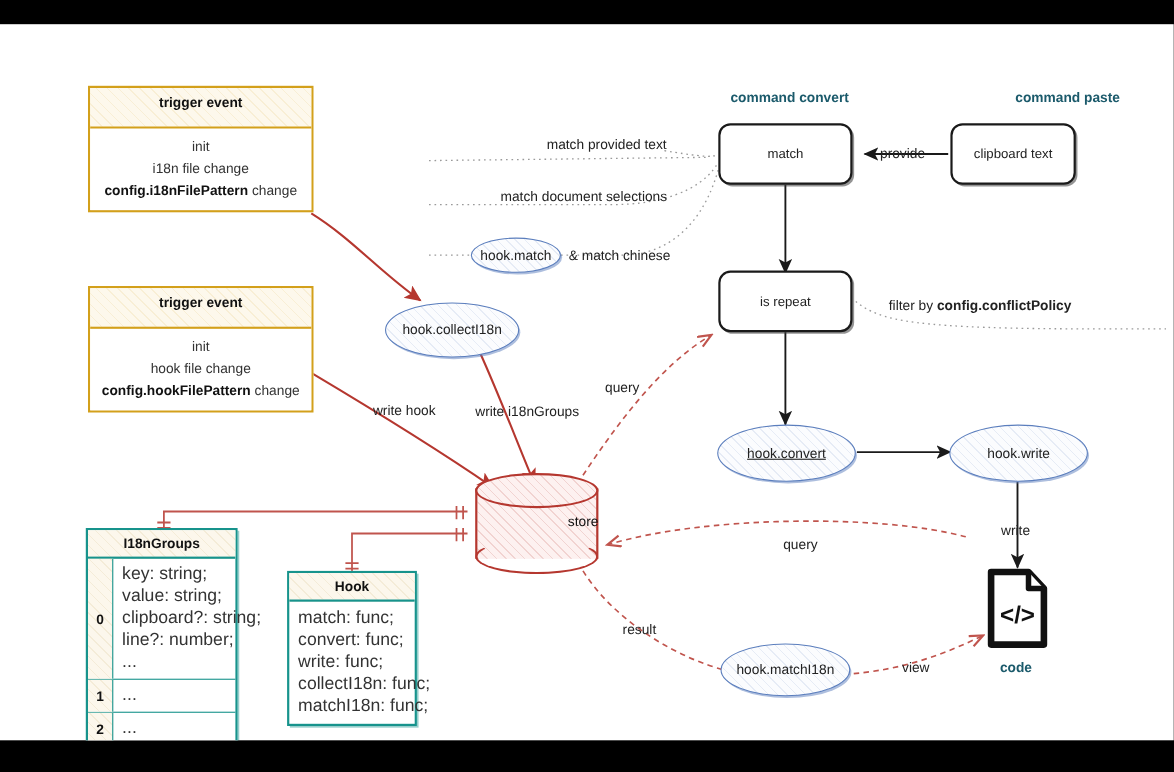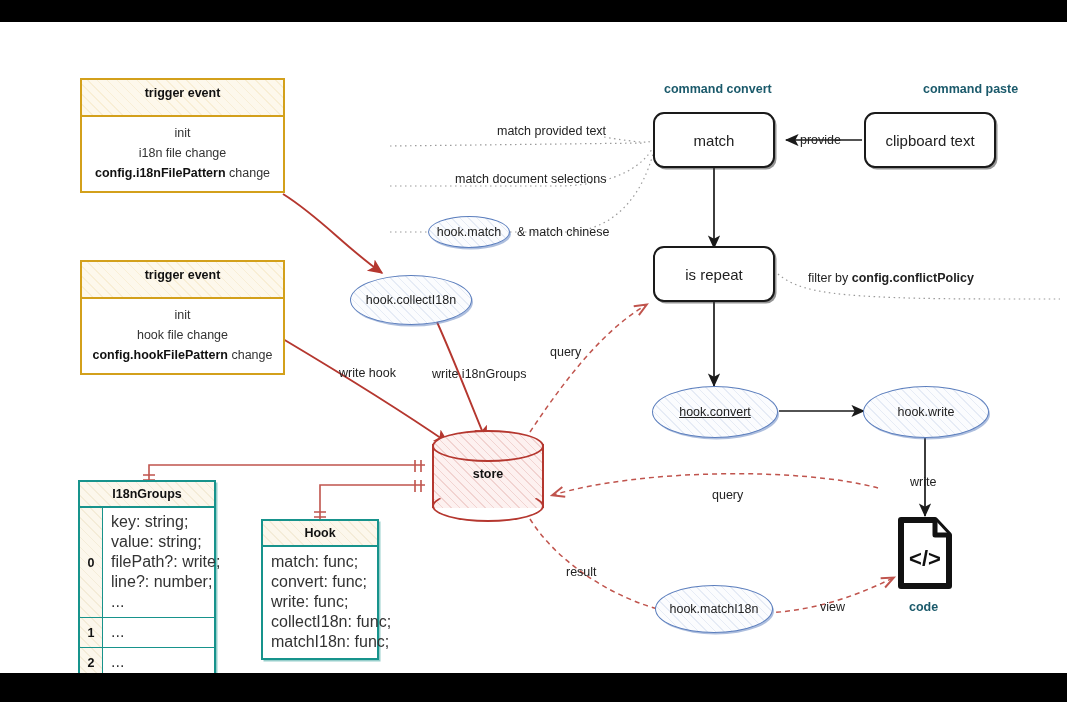--- a/index.html
+++ b/index.html
@@ -23,21 +23,21 @@
       #fdf8ec;
     text-align:center;font-weight:bold;font-size:12.5px;color:#111;padding:6px 0 15px;
   }
   .trigger .body{padding:6px 0 8px;text-align:center;font-size:12.5px;color:#333;line-height:20px;background:#fff;}
   .trigger .body div{white-space:nowrap;}
   .trigger .body b{color:#111;}
 
   .rbox{
     border:2.2px solid #1a1a1a;border-radius:11px;background:#fff;
     display:flex;align-items:center;justify-content:center;
-    font-size:15px;color:#222;
+    font-size:12px;color:#222;
     box-shadow:2px 2px 0 -0.5px rgba(60,60,60,.55);
   }
 
   .ell{
     border:1.6px solid #5b7ebd;border-radius:50%;
     background:
       repeating-linear-gradient(45deg,rgba(91,126,189,.13) 0 1px,rgba(0,0,0,0) 1px 6px),
       #fbfcfe;
     display:flex;align-items:center;justify-content:center;
     font-size:12.5px;color:#222;
@@ -54,22 +54,22 @@
       #fdf1f0;
   }
   .cyl .cap{
     position:absolute;left:0;right:0;height:28px;border:2px solid #b5372f;border-radius:50%;
     background:
       repeating-linear-gradient(45deg,rgba(181,55,47,.16) 0 1px,rgba(0,0,0,0) 1px 6px),
       #fdf1f0;
   }
   .cyl .cap.top{top:0;}
   .cyl .cap.bot{bottom:0;background:none;border-top-color:transparent;}
-  .cyl .lbl{position:absolute;left:0;right:0;top:50%;margin-top:-9px;text-align:center;
-    font-weight:bold;font-size:12.5px;color:#111;}
+  .cyl .lbl{position:absolute;left:0;right:0;top:50%;margin-top:-9px;text-align:right;
+    font-weight:normal;font-size:12.5px;color:#111;}
 
   
   .tbl{position:absolute;border:2px solid #17938c;background:#fff;box-sizing:border-box;
     box-shadow:2px 2px 0 -0.5px rgba(23,147,140,.45);}
   .tbl .thdr{
     border-bottom:2px solid #17938c;text-align:center;font-weight:bold;font-size:12.5px;color:#111;
     padding:5px 0 5px;
     background:
       repeating-linear-gradient(45deg,rgba(190,160,80,.13) 0 1px,rgba(0,0,0,0) 1px 7px),
       #fcf7ec;
@@ -174,21 +174,21 @@
         <div>hook file change</div>
         <div><b>config.hookFilePattern</b><span> change</span></div>
       </div>
     </div>
 
     <div class="cmdlab" style="left:664px;top:60px;">command convert</div>
     <div class="cmdlab" style="left:923px;top:60px;">command paste</div>
 
     <div class="node rbox" style="left:653px;top:90px;width:122px;height:56px;">match</div>
 
-    <div class="node rbox" style="left:864px;top:90px;width:132px;height:56px;">clipboard text</div>
+    <div class="node rbox" style="left:864px;top:90px;width:114px;height:56px;">clipboard text</div>
 
     <div class="node rbox" style="left:653px;top:224px;width:122px;height:56px;">is repeat</div>
 
     <div class="node ell" style="left:652px;top:364px;width:126px;height:52px;text-decoration:underline;">hook.convert</div>
 
     <div class="node ell" style="left:863px;top:364px;width:126px;height:52px;">hook.write</div>
 
     <div class="node ell" style="left:350px;top:253px;width:122px;height:50px;">hook.collectI18n</div>
 
     <div class="node ell" style="left:428px;top:194px;width:82px;height:32px;">hook.match</div>
@@ -203,21 +203,21 @@
     </div>
 
     <div class="tbl" style="left:78px;top:458px;width:138px;">
       <div class="thdr">I18nGroups</div>
       <div class="rows">
         <div class="row">
           <div class="idx">0</div>
           <div class="cells">
             <div>key: string;</div>
             <div>value: string;</div>
-            <div>filePath?: write;</div>
+            <div>clipboard?: string;</div>
             <div>line?: number;</div>
             <div>...</div>
           </div>
         </div>
         <div class="row">
           <div class="idx">1</div>
           <div class="cells">
             <div>...</div>
           </div>
         </div>

